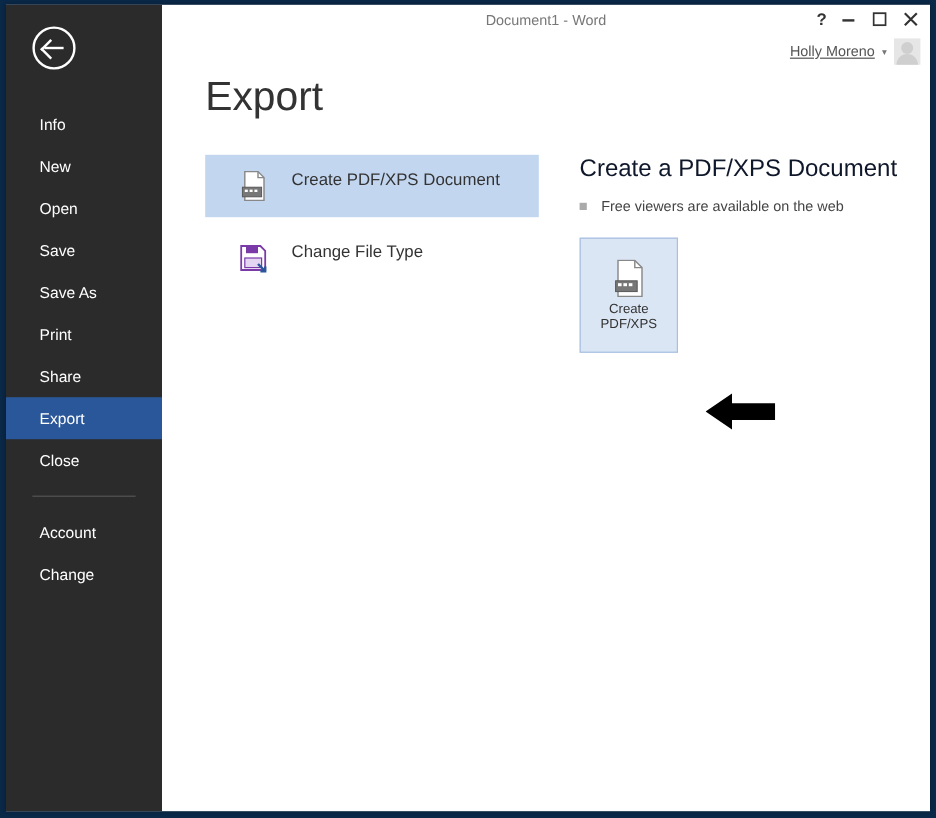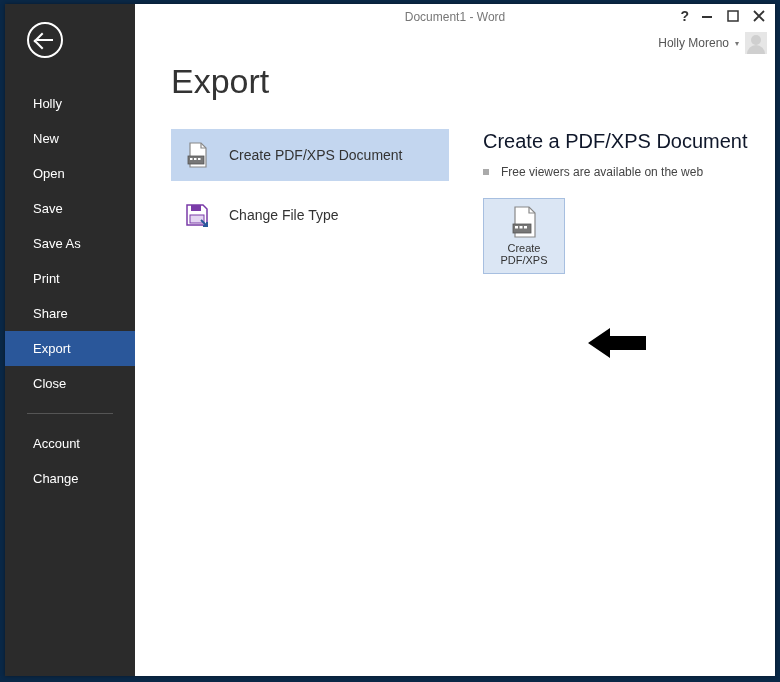--- a/index.html
+++ b/index.html
@@ -75,20 +75,21 @@
       right: 8px;
       top: 28px;
       display: flex;
       align-items: center;
       gap: 6px;
       font-size: 12px;
       color: #555;
     }
     .user-name {
       cursor: pointer;
+      text-decoration: underline;
     }
     .user-caret {
       font-size: 8px;
       color: #777;
     }
     .avatar {
       width: 22px;
       height: 22px;
       background: #e6e6e6;
       position: relative;
@@ -187,22 +188,22 @@
       gap: 34px;
     }
     .options-col {
       width: 278px;
       display: flex;
       flex-direction: column;
       gap: 8px;
     }
     .option-row {
       display: flex;
-      align-items: center;
-      padding: 12px 12px;
+      align-items: flex-start;
+      padding: 12px 26px;
       gap: 18px;
       cursor: pointer;
     }
     .option-row.selected {
       background: #c3d6ef;
     }
     .option-icon {
       width: 28px;
       height: 28px;
       display: flex;
@@ -239,21 +240,21 @@
       content: "";
       position: absolute;
       left: 0;
       top: 5px;
       width: 6px;
       height: 6px;
       background: #aaa;
     }
     .big-button {
       width: 82px;
-      height: 76px;
+      height: 96px;
       border: 1px solid #a7bfe0;
       background: #dbe6f4;
       display: flex;
       flex-direction: column;
       align-items: center;
       justify-content: center;
       gap: 4px;
       cursor: pointer;
       padding: 4px;
     }
@@ -302,21 +303,21 @@
       <span class="user-caret">▾</span>
       <span class="avatar"></span>
     </div>
   </div>
 
   <div class="sidebar">
     <div class="back-circle">
       <div class="back-arrow"></div>
     </div>
     <div class="menu">
-      <div class="menu-item">Holly</div>
+      <div class="menu-item">Info</div>
       <div class="menu-item">New</div>
       <div class="menu-item">Open</div>
       <div class="menu-item">Save</div>
       <div class="menu-item">Save As</div>
       <div class="menu-item">Print</div>
       <div class="menu-item">Share</div>
       <div class="menu-item selected">Export</div>
       <div class="menu-item">Close</div>
       <hr class="menu-divider">
       <div class="menu-item">Account</div>

